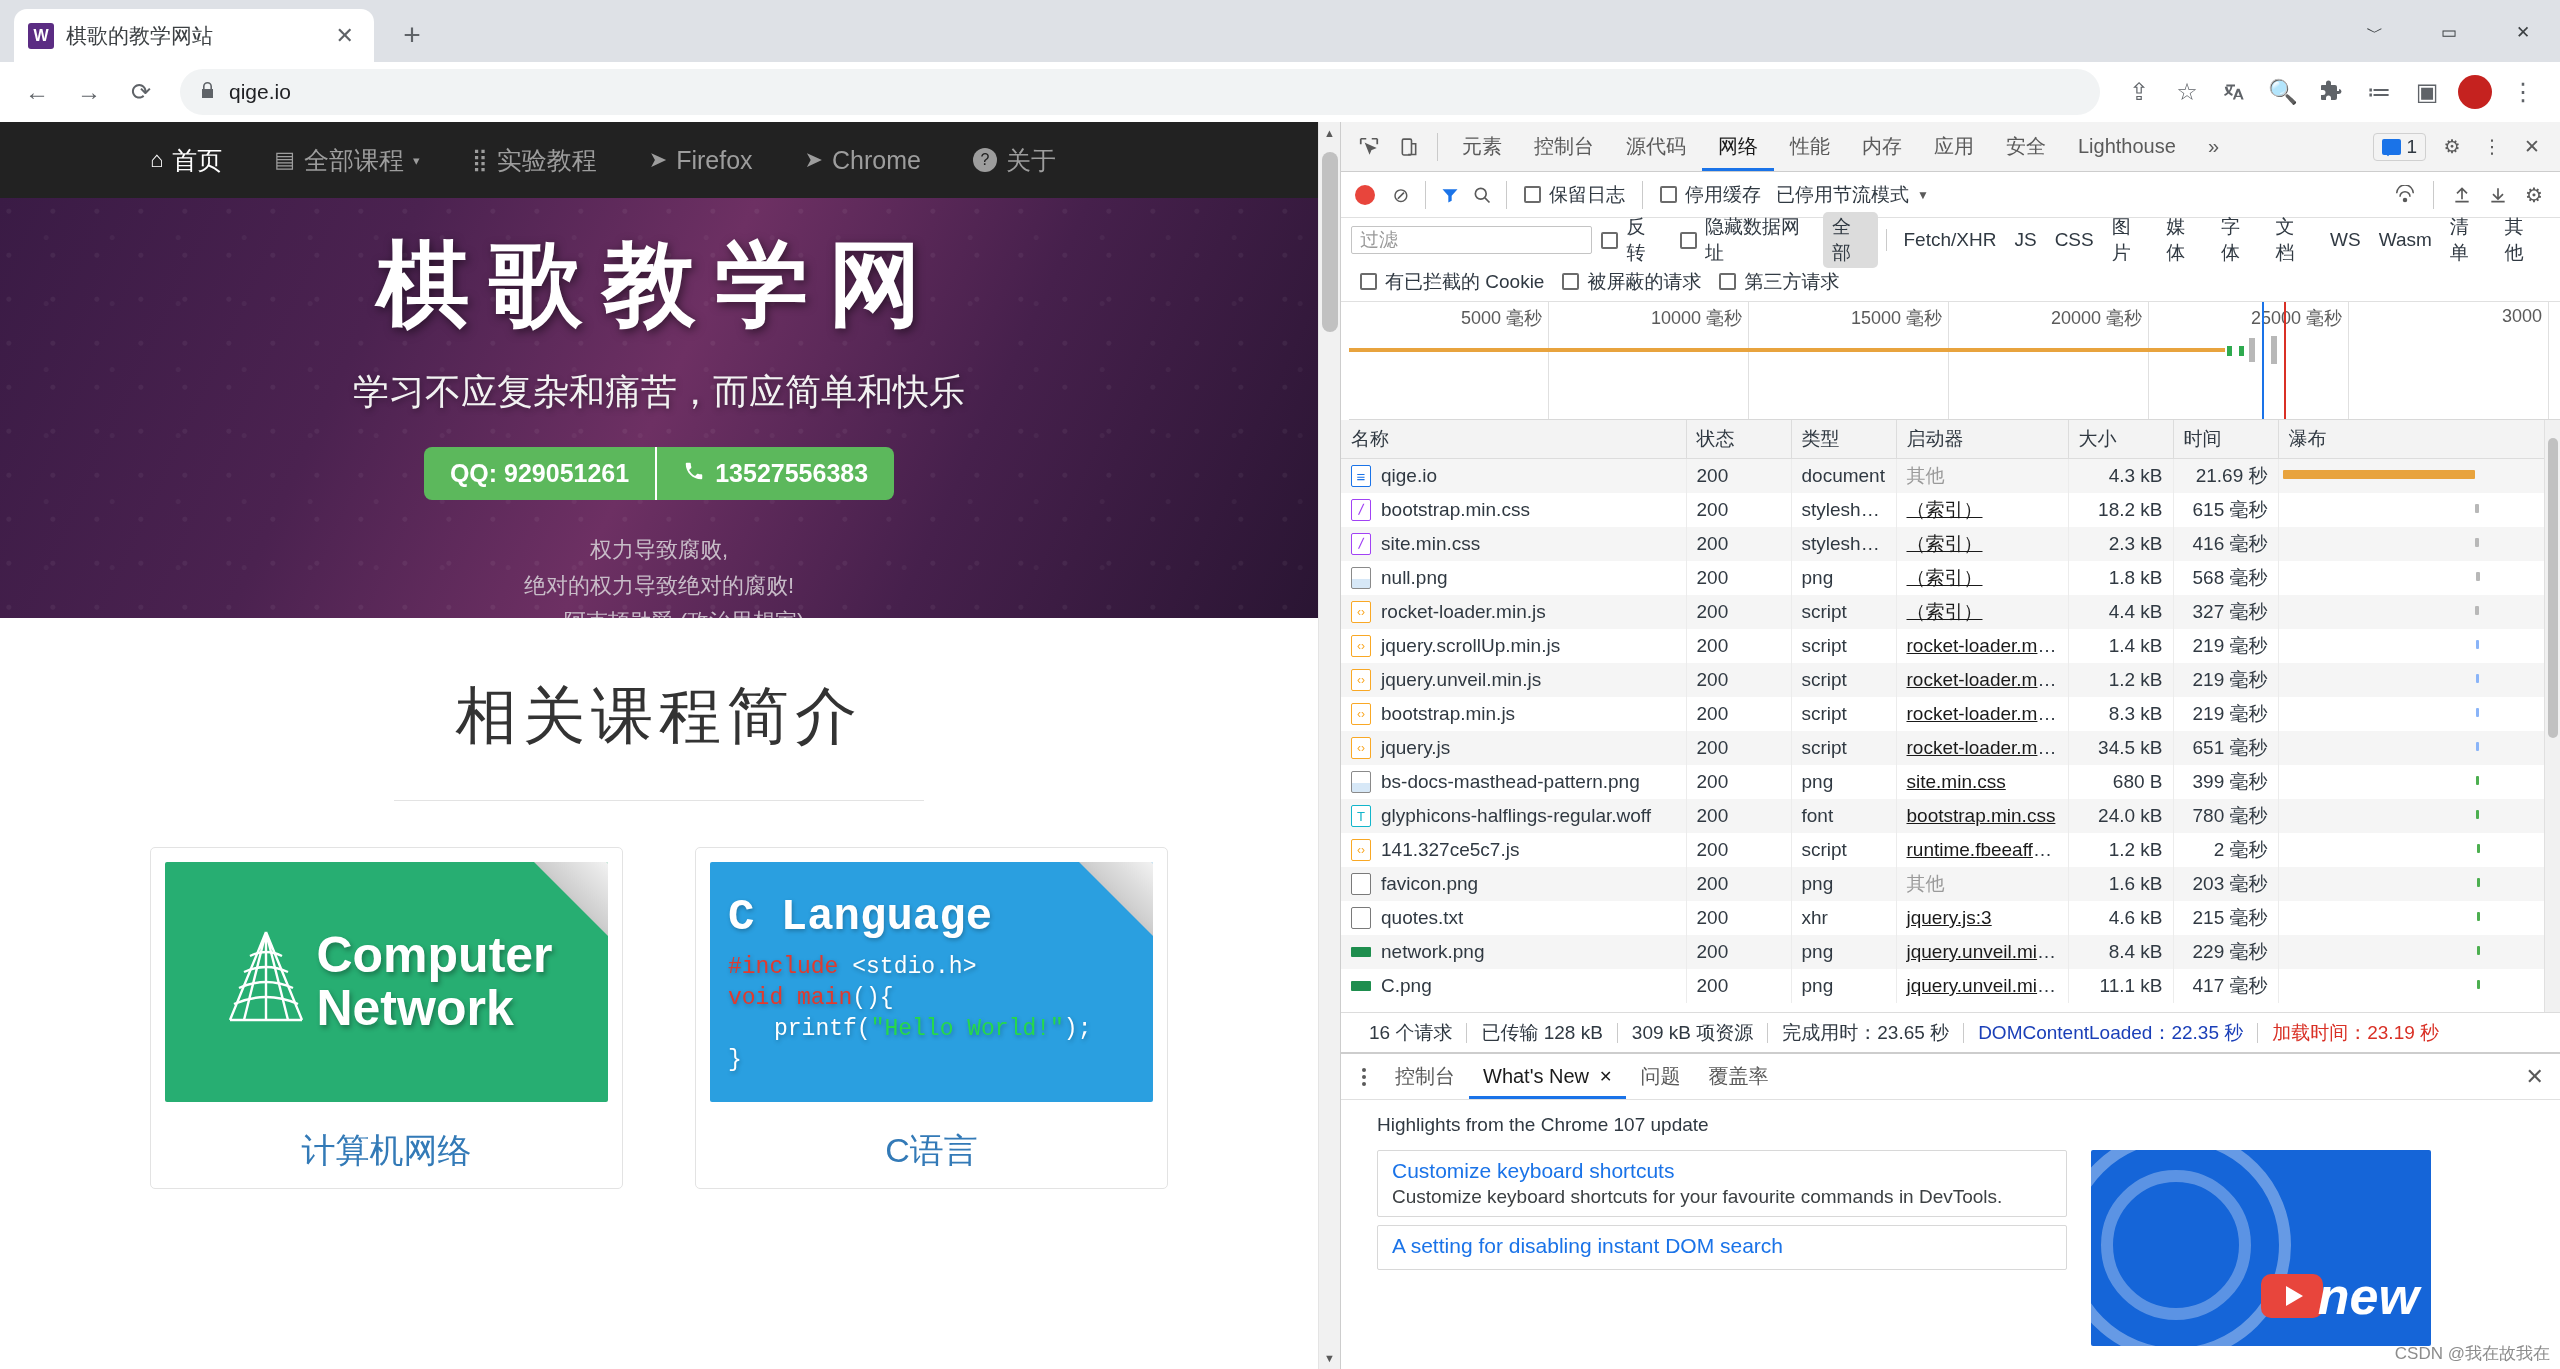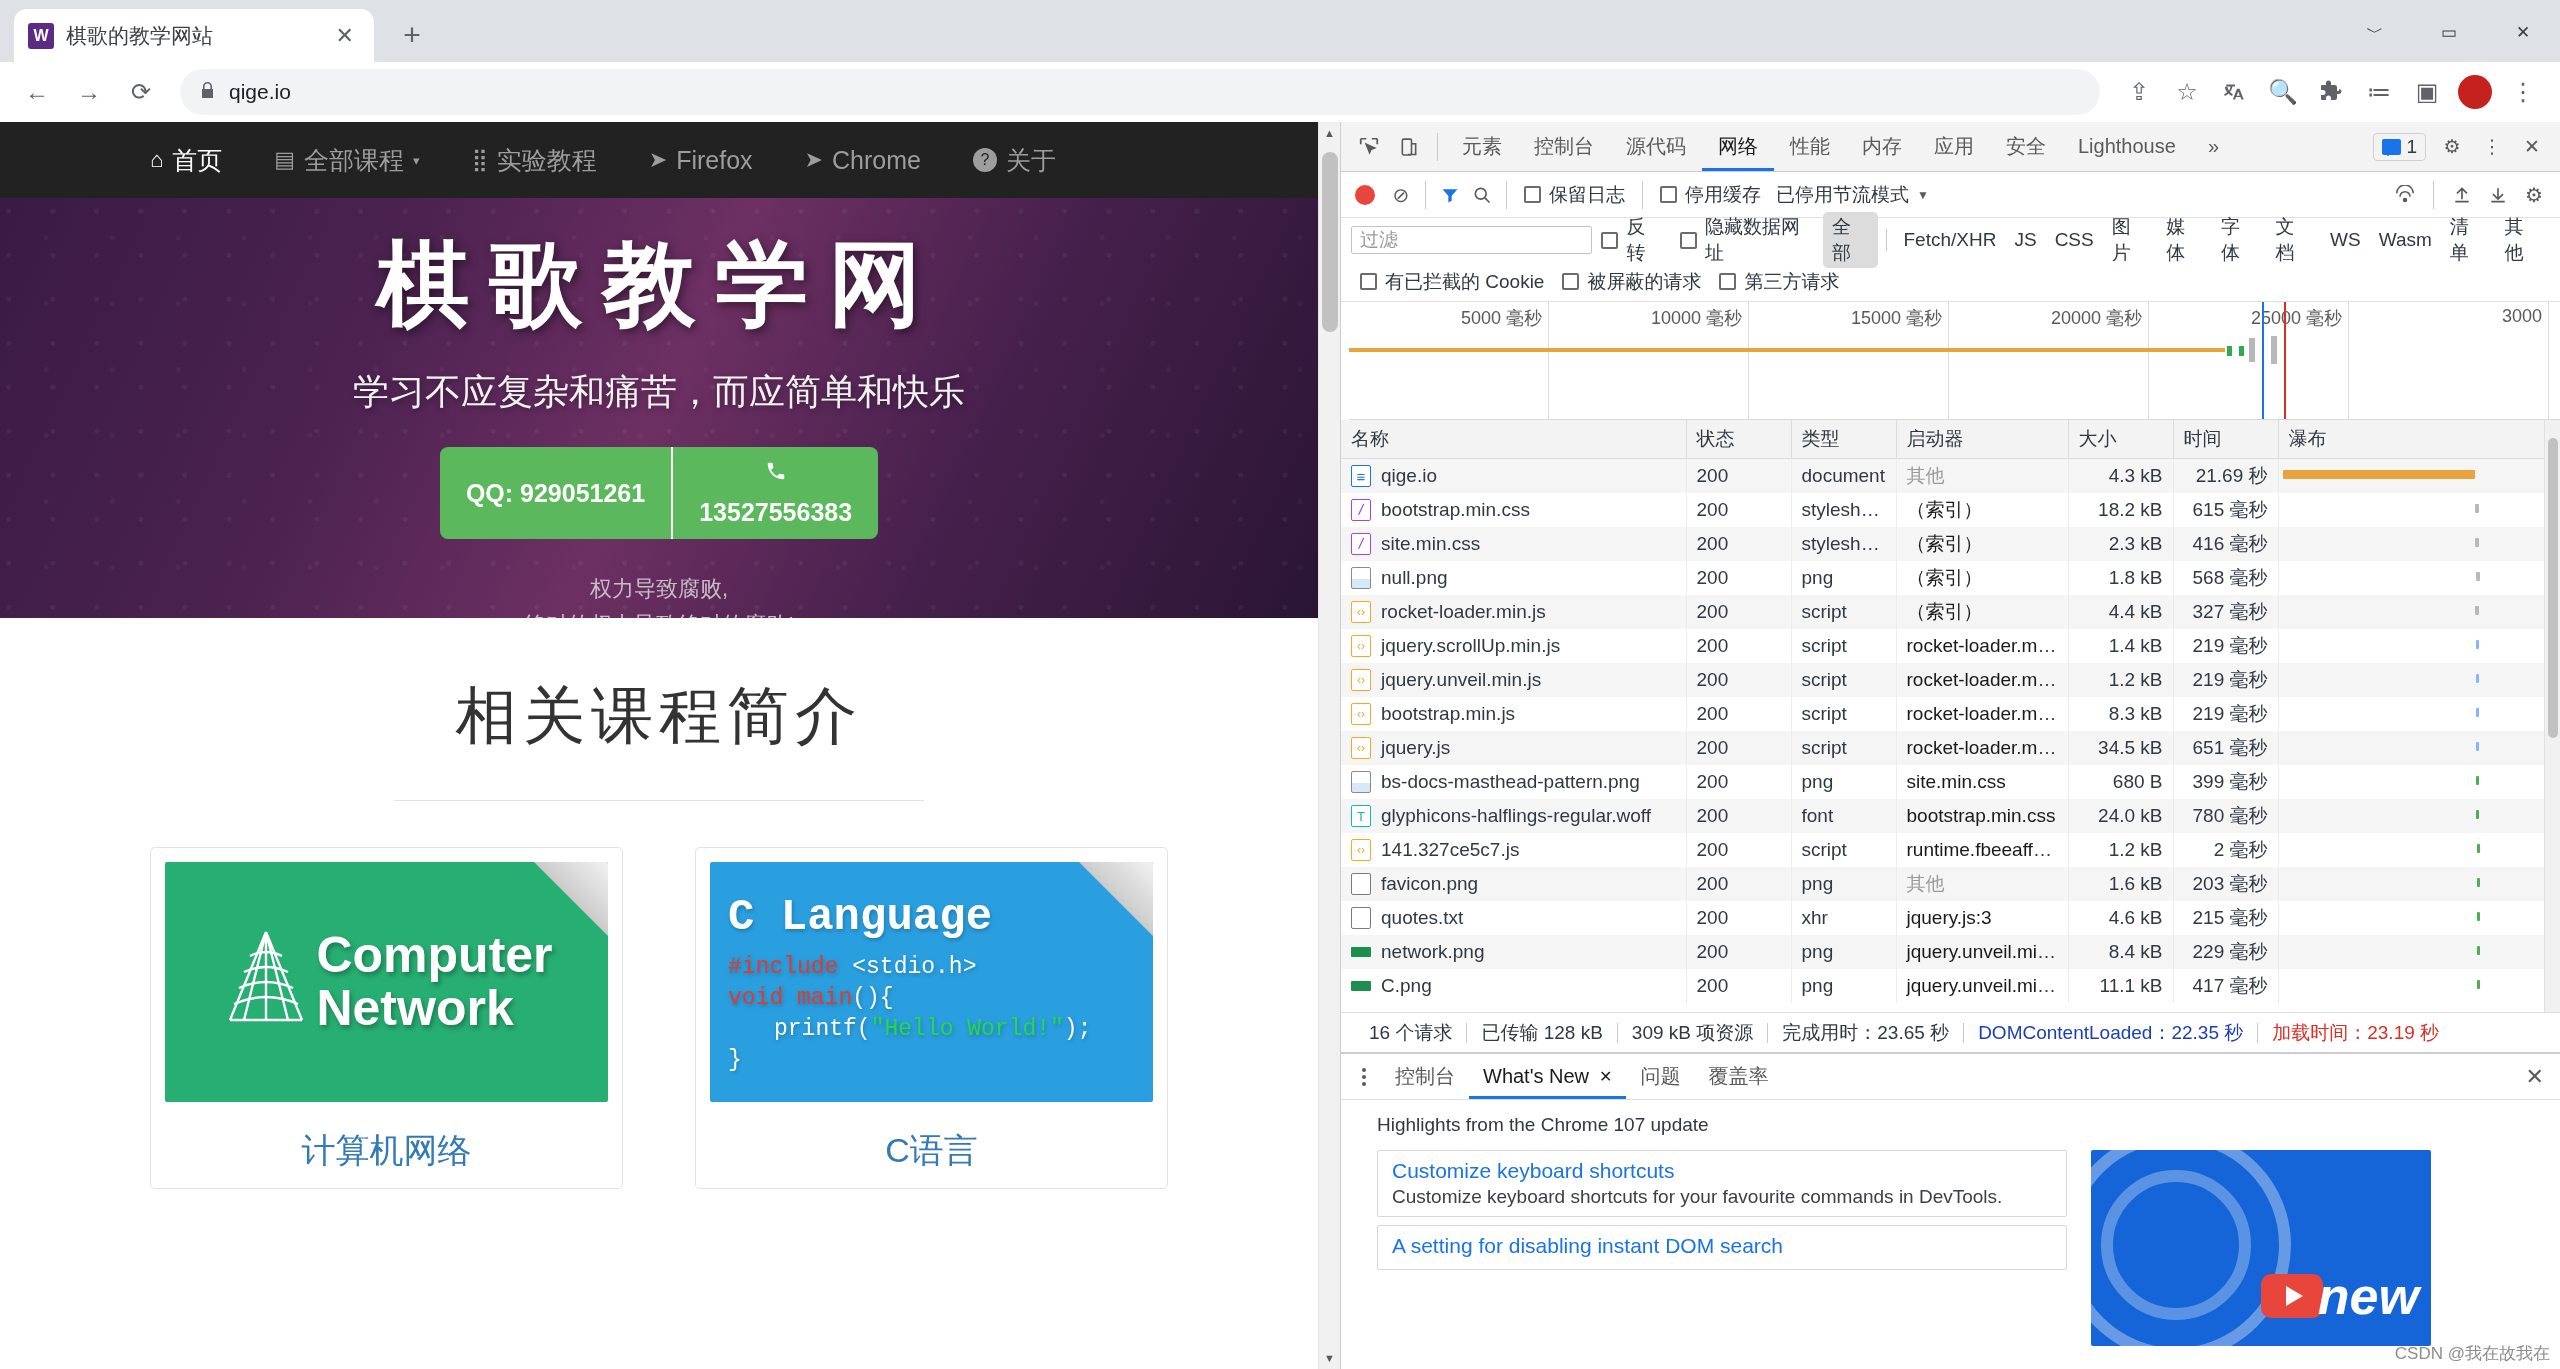--- a/index.html
+++ b/index.html
@@ -106,21 +106,21 @@
     position: relative; color: #f2f2f2; font-size: 36px; margin-top: 26px;
     text-shadow: 1px 2px 6px rgba(0,0,0,.4);
   }
   .hero-btns { position: relative; display: flex; margin-top: 30px; }
   .hero-btn {
     background: #5cb85c; color: #fff; font-size: 25px; font-weight: bold;
     padding: 12px 26px; display: flex; align-items: center; gap: 10px;
     cursor: pointer;
   }
   .hero-btn.left { border-radius: 8px 0 0 8px; }
-  .hero-btn.right { border-radius: 0 8px 8px 0; border-left: 2px solid #fff; flex-direction: column; }
+  .hero-btn.right { border-radius: 0 8px 8px 0; border-left: 2px solid #fff; }
   .hero-quote {
     position: relative; margin-top: 32px; text-align: center;
     color: #c8bcc8; font-size: 22px; line-height: 1.62;
   }
   .page-section { padding: 56px 0 0; text-align: center; }
   .section-title { font-size: 62px; color: #333; letter-spacing: 6px; }
   .section-rule {
     width: 530px; height: 1px; background: #e3e3e3; margin: 42px auto 0;
   }
   .cards { display: flex; gap: 72px; padding: 46px 150px 0; }
@@ -263,21 +263,21 @@
     padding: 6px 10px; background: #f3f3f3; border-right: 1px solid #dcdcdc;
     border-bottom: 1px solid #dcdcdc; white-space: nowrap;
   }
   table.net td {
     font-size: 19px; padding: 4px 10px; border-right: 1px solid #ececec;
     white-space: nowrap; overflow: hidden; text-overflow: ellipsis; height: 32px;
   }
   table.net tr.odd td { background: #f5f5f5; }
   table.net tr.even td { background: #fff; }
   td.num { text-align: right; }
-  .init-link { color: #1a1a1a; cursor: pointer; }
+  .init-link { color: #1a1a1a; text-decoration: underline; cursor: pointer; }
   .init-other { color: #9a9a9a; }
   .rname { display: flex; align-items: center; gap: 10px; }
   .ricon {
     width: 20px; height: 22px; border: 1.5px solid #7a7a7a; border-radius: 2px;
     flex: 0 0 20px; position: relative; background: #fff;
   }
   .ricon.doc { border-color: #1a73e8; }
   .ricon.doc::after {
     content:"≡"; position:absolute; inset:0; color:#1a73e8; font-size:15px;
     display:flex; align-items:center; justify-content:center;

